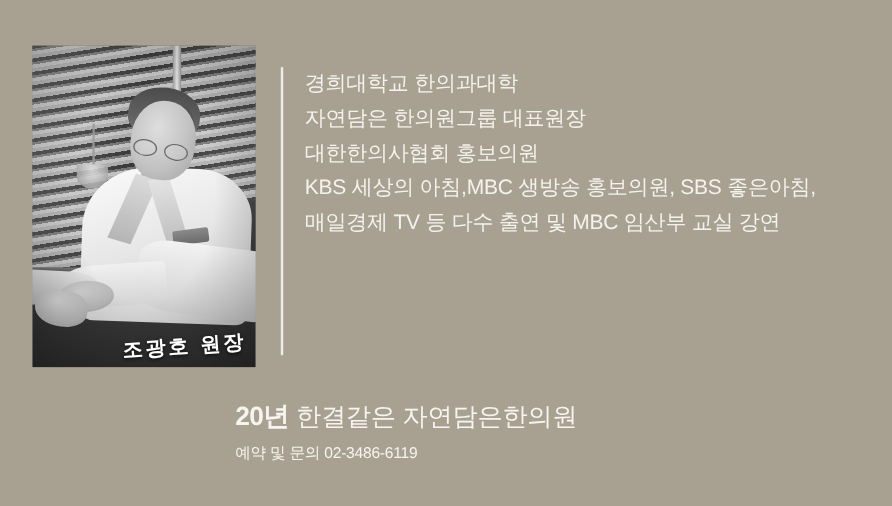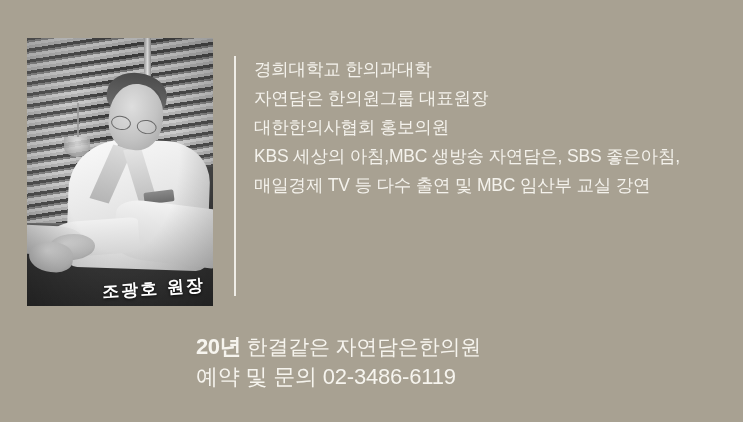--- a/index.html
+++ b/index.html
@@ -323,21 +323,21 @@
     letter-spacing:-.2px;
     white-space:nowrap;
   }
   .footer-line1 .emph {
     font-size:22px;
     font-weight:bold;
     letter-spacing:-.5px;
   }
   .footer-line2 {
     color:#f6f4ee;
-    font-size:22px;
+    font-size:13px;
     line-height:30px;
     letter-spacing:-.2px;
     white-space:nowrap;
   }
 </style>
 </head>
 <body>
 
 <div class="banner">
 
@@ -374,21 +374,21 @@
     </div>
     <div class="photo-caption">조광호 원장</div>
   </div>
 
   <div class="divider"></div>
 
   <div class="credentials">
     <div class="cred-line">경희대학교 한의과대학</div>
     <div class="cred-line">자연담은 한의원그룹 대표원장</div>
     <div class="cred-line">대한한의사협회 홍보의원</div>
-    <div class="cred-line">KBS 세상의 아침,MBC 생방송 자연담은, SBS 좋은아침,</div>
+    <div class="cred-line">KBS 세상의 아침,MBC 생방송 홍보의원, SBS 좋은아침,</div>
     <div class="cred-line">매일경제 TV 등 다수 출연 및 MBC 임산부 교실 강연</div>
   </div>
 
   <div class="footer">
     <div class="footer-line1"><span class="emph">20년</span><span> 한결같은 자연담은한의원</span></div>
     <div class="footer-line2">예약 및 문의 02-3486-6119</div>
   </div>
 
 </div>
 

